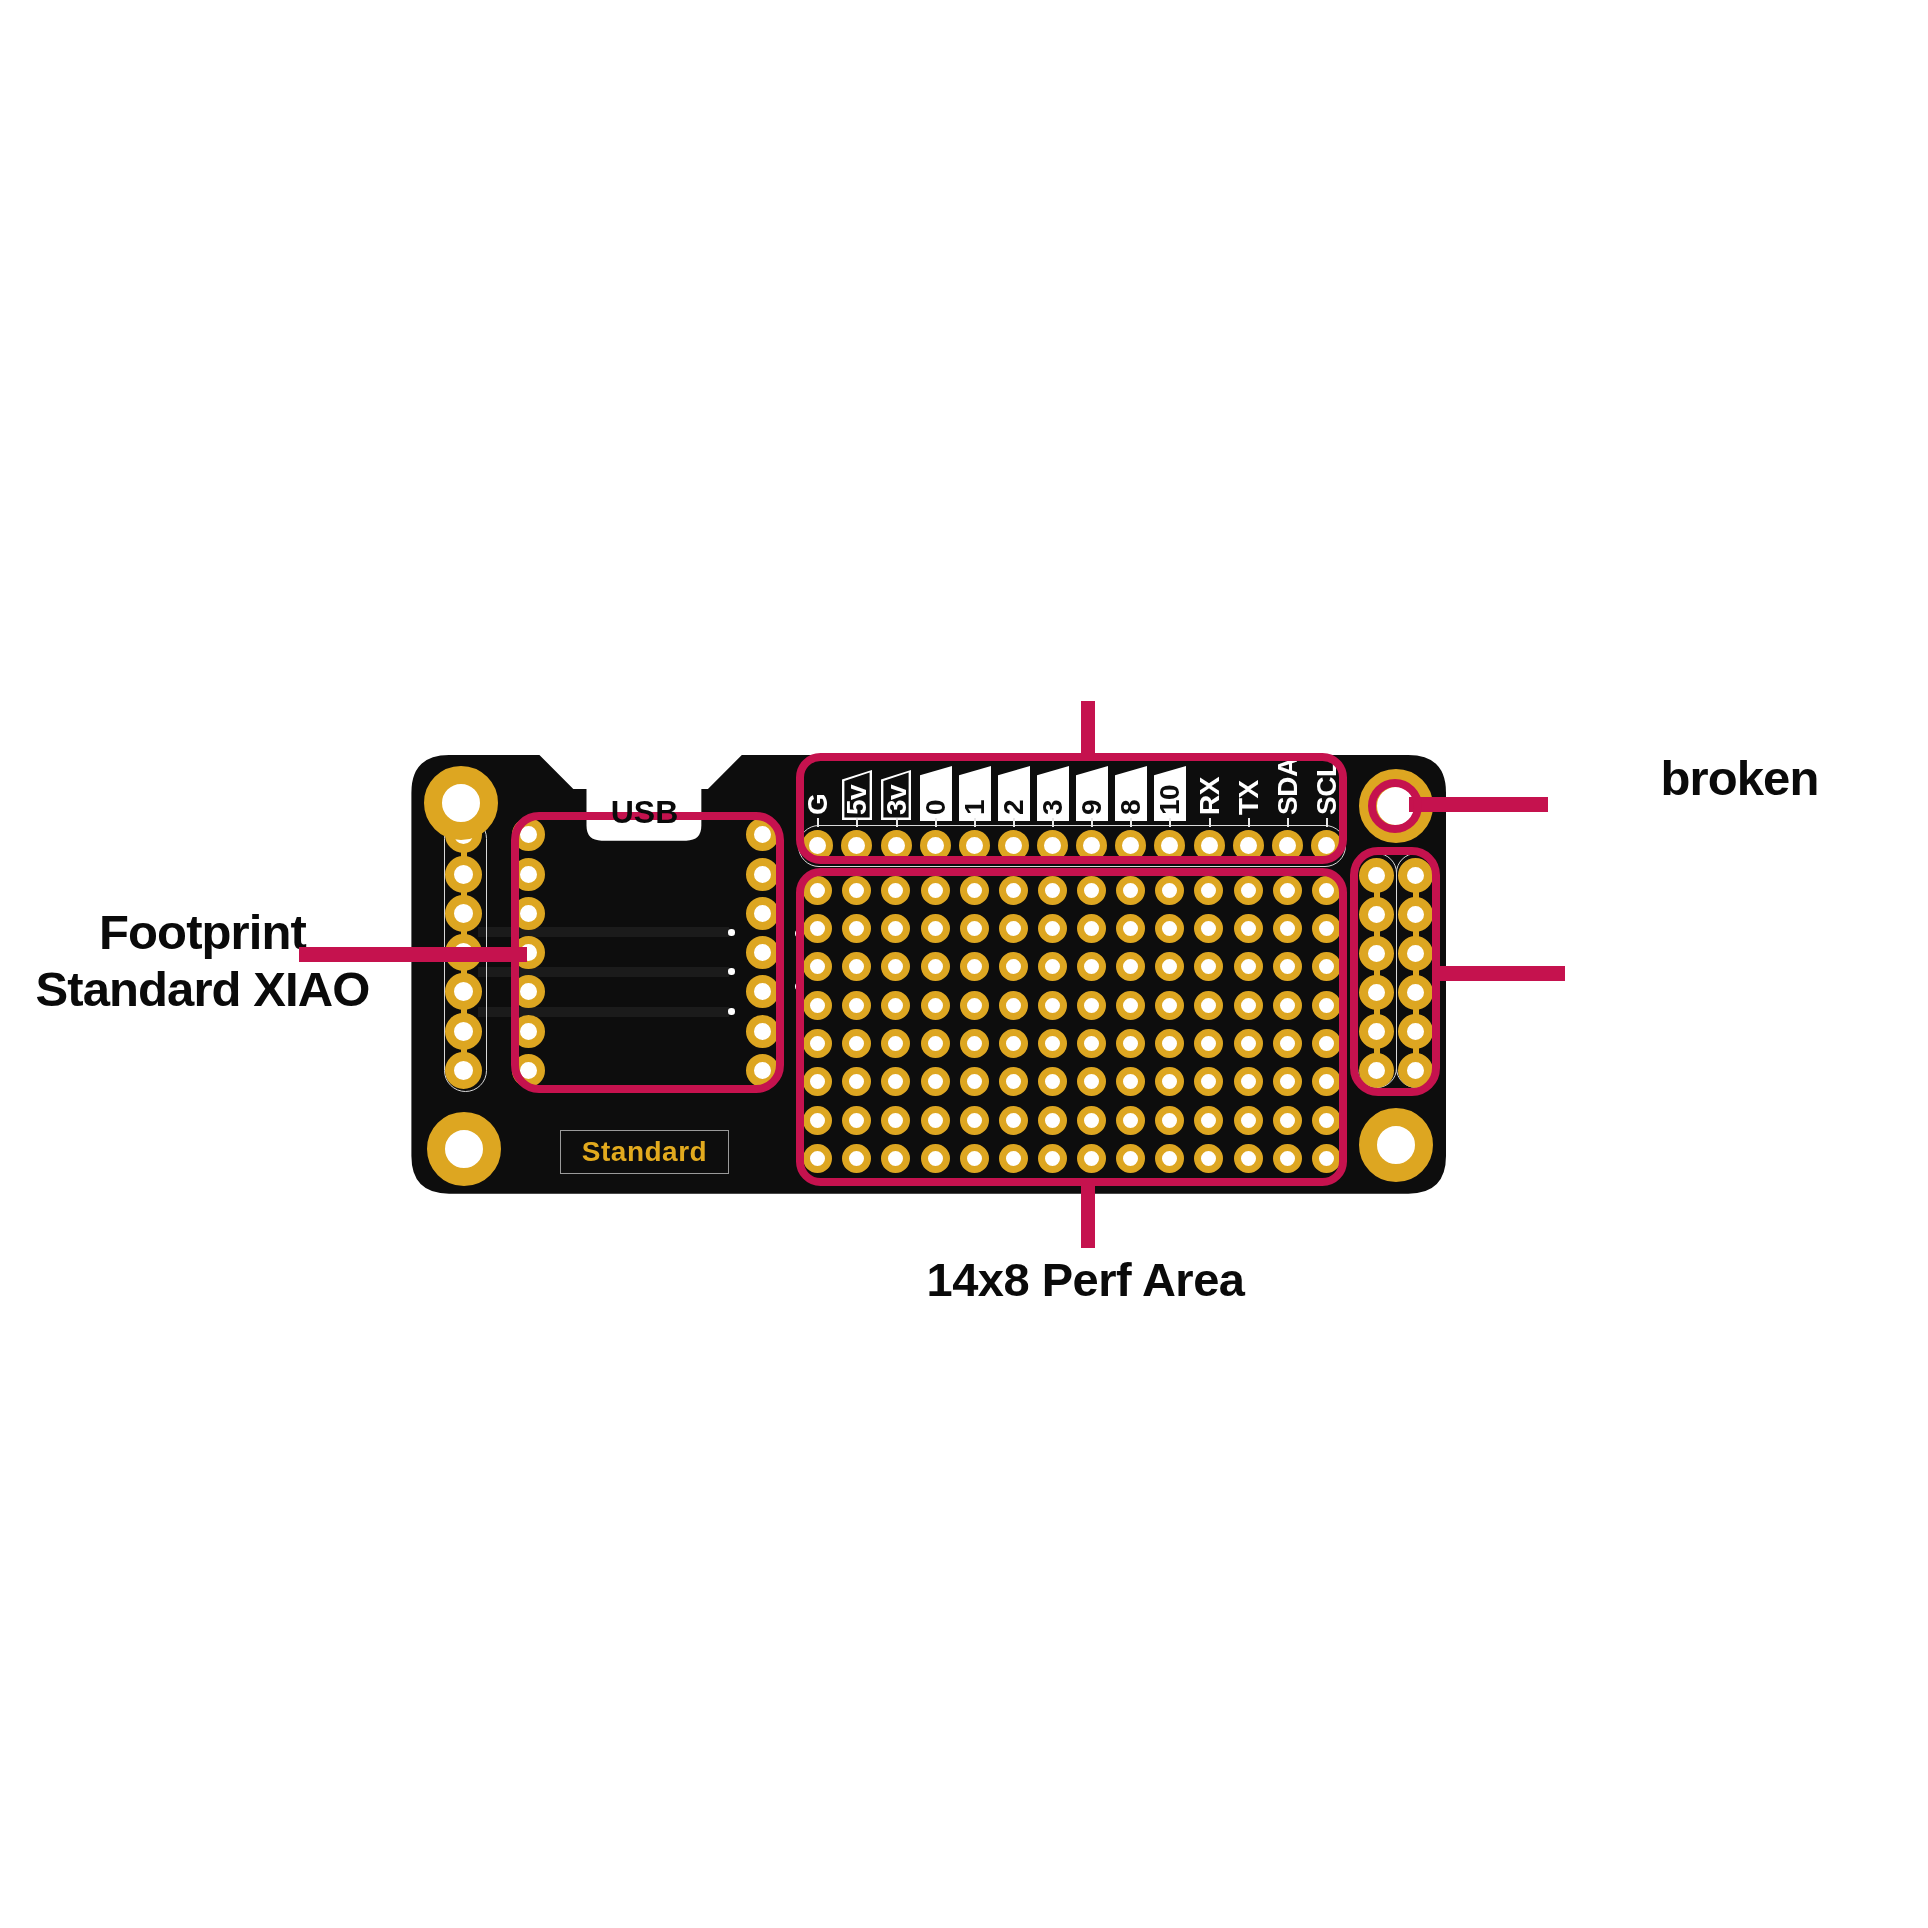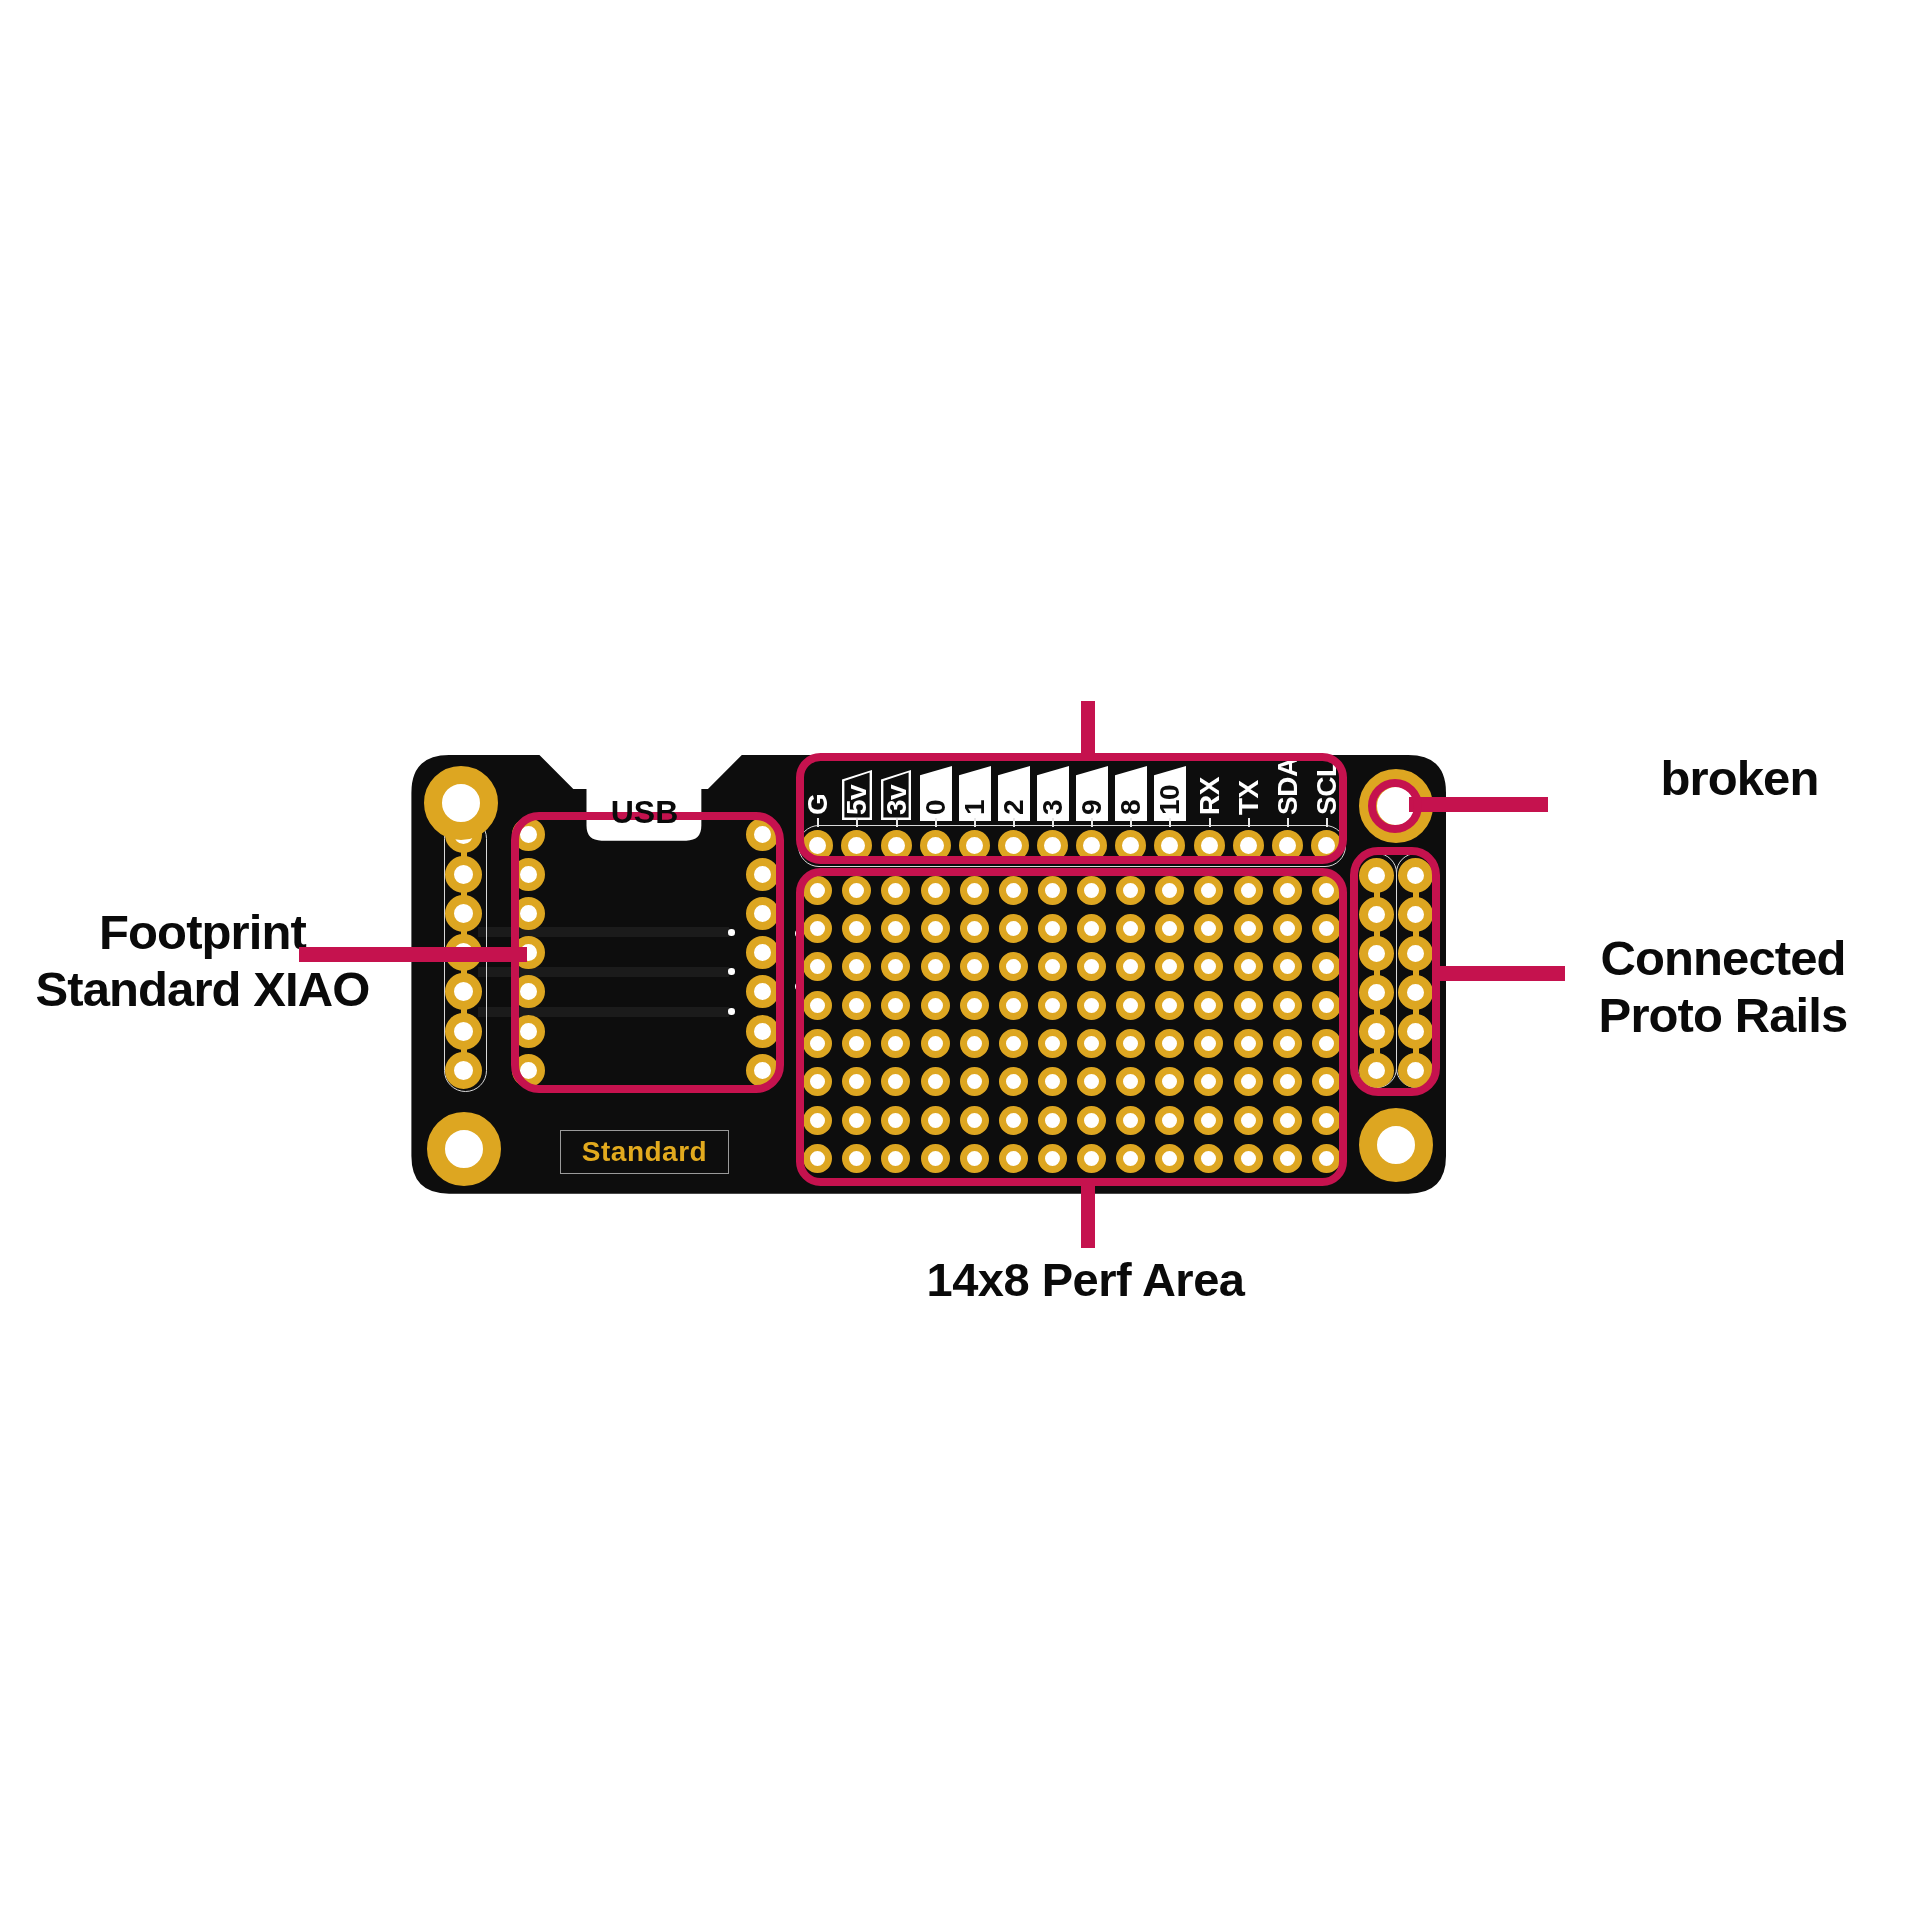--- a/index.html
+++ b/index.html
@@ -280,24 +280,20 @@
   </div>
 
   <div class="aline" style="left:1081px;top:701px;width:14px;height:58px;"></div>
 
   <div class="ann side" style="left:1558px;top:750px;width:363px;">
     <div>broken</div>
   </div>
   <div class="aline" style="left:1409px;top:797px;width:139px;height:15px;"></div>
   <div class="ring" style="left:1368px;top:779px;width:38px;height:38px;"></div>
 
-  <div class="ann side" style="left:1549px;top:930px;width:348px;">
-    <div>Connected</div>
-    <div>Proto Rails</div>
-  </div>
   <div class="aline" style="left:1437px;top:966px;width:128px;height:15px;"></div>
 
   <div class="ann side" style="left:19px;top:904px;width:367px;">
     <div>Footprint</div>
     <div>Standard XIAO</div>
   </div>
   <div class="aline" style="left:299px;top:947px;width:228px;height:15px;"></div>
 
   <div class="aline" style="left:1081px;top:1184px;width:14px;height:64px;"></div>
   <div class="ann perf" style="left:890px;top:1254px;width:391px;">14x8 Perf Area</div>

